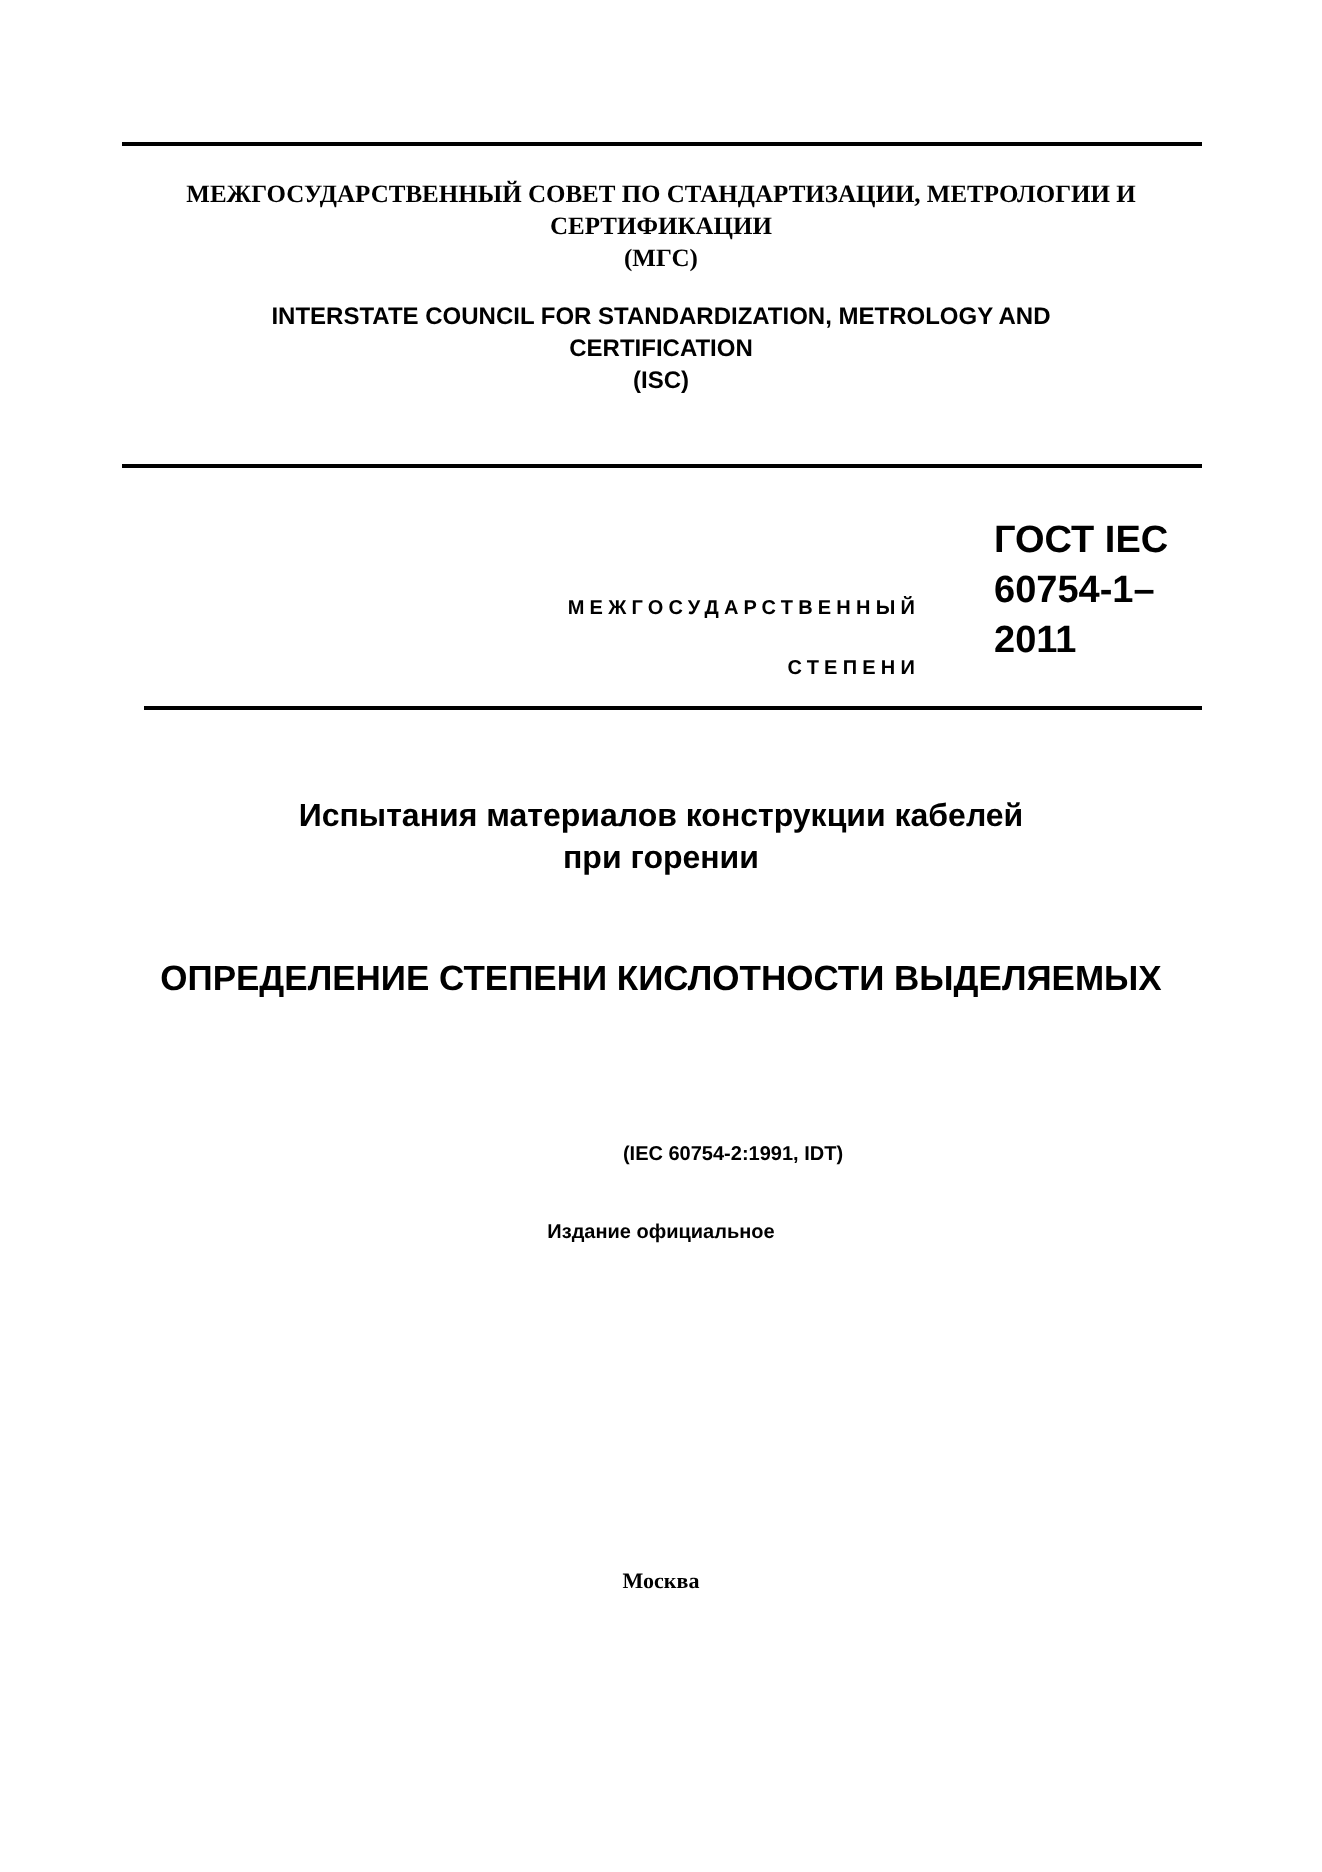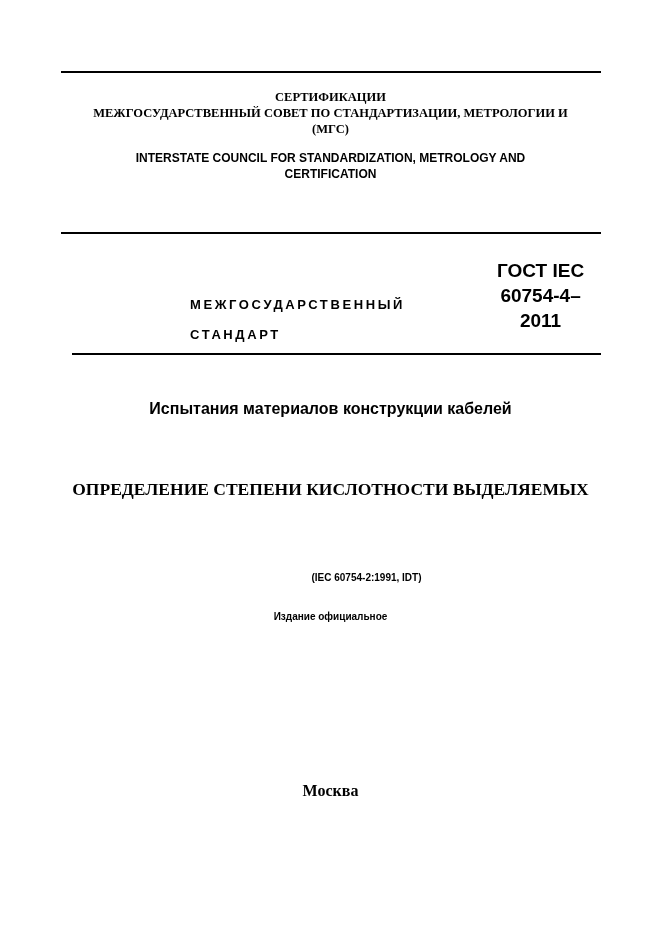--- a/index.html
+++ b/index.html
@@ -1,60 +1,62 @@
 <!DOCTYPE html>
 <html><head>
 <meta charset="utf-8">
 <style>
   html, body { margin: 0; padding: 0; background: #ffffff; }
   body { width: 661px; height: 936px; position: relative; overflow: hidden; color: #000; }
   .rule { position: absolute; background: #000; }
   .serif { font-family: "Liberation Serif", "DejaVu Serif", serif; font-weight: bold; }
-  .sans { font-family: "Liberation Sans", "DejaVu Sans", sans-serif; font-weight: bold; text-align: center; }
+  .sans { font-family: "Liberation Sans", "DejaVu Sans", sans-serif; font-weight: bold; }
   .center { position: absolute; left: 0; width: 661px; text-align: center; }
   .line { display: block; }
 </style>
 </head>
 <body>
 
 <div class="rule" style="left:61px; top:71px; width:540px; height:2px;"></div>
 
 <div class="center serif" style="top:89px; font-size:12.5px; line-height:16px;">
+  <span class="line">МЕЖГОСУДАРСТВЕННЫЙ СОВЕТ ПО СТАНДАРТИЗАЦИИ, МЕТРОЛОГИИ И</span>
   <span class="line">СЕРТИФИКАЦИИ</span>
-  <span class="line">МЕЖГОСУДАРСТВЕННЫЙ СОВЕТ ПО СТАНДАРТИЗАЦИИ, МЕТРОЛОГИИ И</span>
   <span class="line">(МГС)</span>
 </div>
 
 <div class="center sans" style="top:150px; font-size:12px; line-height:16px;">
   <span class="line">INTERSTATE COUNCIL FOR STANDARDIZATION, METROLOGY AND</span>
   <span class="line">CERTIFICATION</span>
+  <span class="line">(ISC)</span>
 </div>
 
 <div class="rule" style="left:61px; top:232px; width:540px; height:2px;"></div>
 
-<div class="sans" style="position:absolute; left:190px; width:270px; top:290px; text-align:left; font-size:13px; letter-spacing:2.6px; line-height:30px;">
+<div class="sans" style="position:absolute; left:190px; width:270px; top:290px; text-align:right; font-size:10px; letter-spacing:2.6px; line-height:30px;">
   <span class="line">МЕЖГОСУДАРСТВЕННЫЙ</span>
-  <span class="line">СТАНДАРТ</span>
+  <span class="line">СТЕПЕНИ</span>
 </div>
 
 <div class="sans" style="position:absolute; left:497px; top:258px; font-size:19px; line-height:25px;">
   <span class="line">ГОСТ IEC</span>
-  <span class="line">60754-4–</span>
+  <span class="line">60754-1–</span>
   <span class="line">2011</span>
 </div>
 
 <div class="rule" style="left:72px; top:353px; width:529px; height:2px;"></div>
 
 <div class="center sans" style="top:398px; font-size:16px; line-height:21px;">
   <span class="line">Испытания материалов конструкции кабелей</span>
+  <span class="line">при горении</span>
 </div>
 
-<div class="center sans" style="top:478px; font-size:17.5px; line-height:22px;font-family:Liberation Serif, serif;">
+<div class="center sans" style="top:478px; font-size:17.5px; line-height:22px;">
   <span class="line">ОПРЕДЕЛЕНИЕ СТЕПЕНИ КИСЛОТНОСТИ ВЫДЕЛЯЕМЫХ</span>
 </div>
 
 <div class="center sans" style="top:571px; font-size:10px; line-height:14px;padding-left:36px;">(IEC 60754-2:1991, IDT)</div>
 
 <div class="center sans" style="top:610px; font-size:10px; line-height:14px;">Издание официальное</div>
 
-<div class="center serif" style="top:784px; font-size:16px; line-height:14px;">
+<div class="center serif" style="top:784px; font-size:11px; line-height:14px;">
   <span class="line">Москва</span>
 </div>
 
 </body></html>

